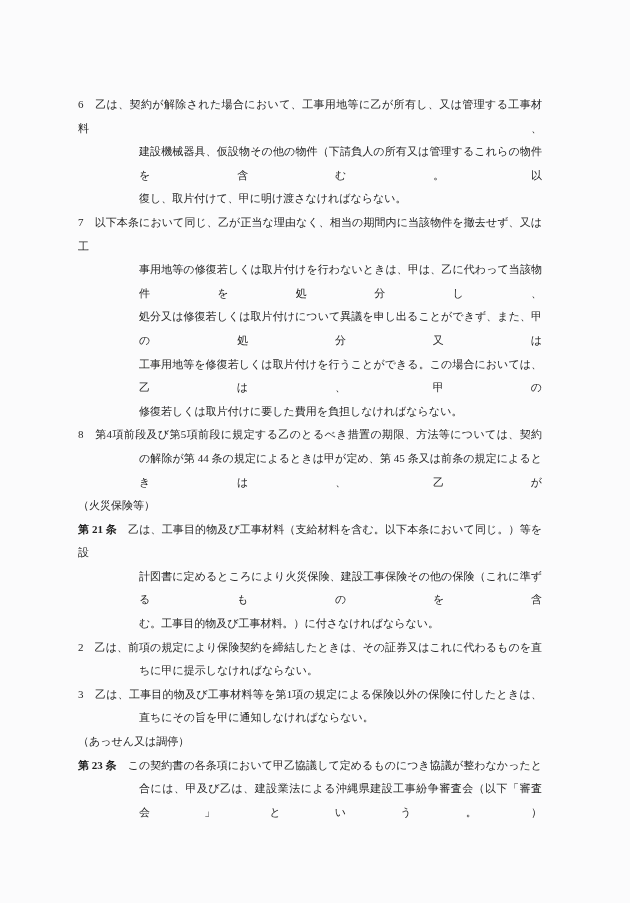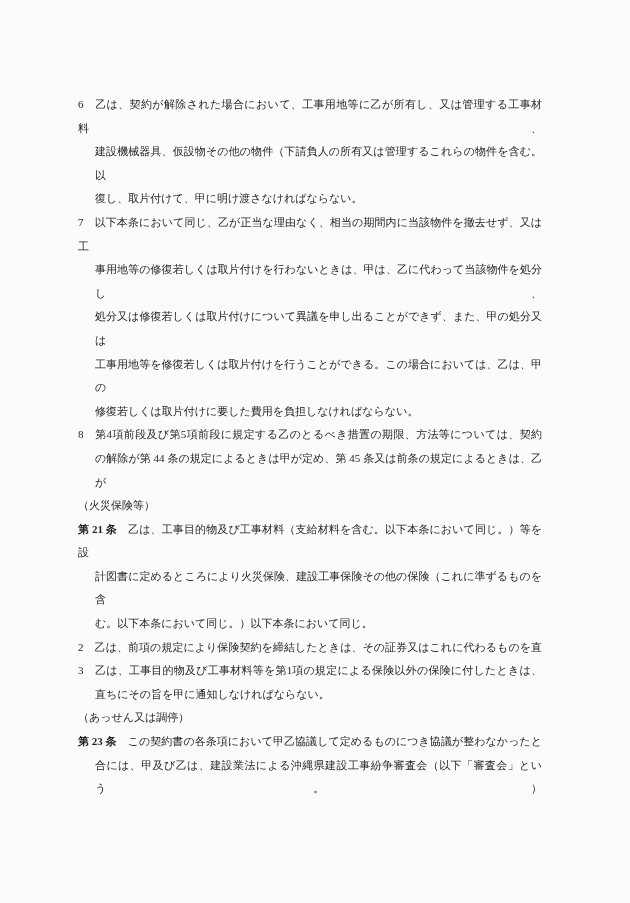--- a/index.html
+++ b/index.html
@@ -28,20 +28,21 @@
     font-size: 11px;
     line-height: 23.6px;
   }
   .para {
     padding-left: 17px;
     margin: 0;
   }
   .line {
     text-align: justify;
     text-align-last: justify;
+    margin-left: 44px;
   }
   .line.para-end {
     text-align: center;
     text-align-last: left;
   }
   .line.first-line {
     margin-left: -17px;
   }
   .para.heading .line {
     text-align: center;
@@ -71,24 +72,25 @@
       <div class="para item">
         <div class="line first-line"><span class="lbl">8</span>　<span>第4項前段及び第5項前段に規定する乙のとるべき措置の期限、方法等については、契約</span></div>
         <div class="line"><span>の解除が第 44 条の規定によるときは甲が定め、第 45 条又は前条の規定によるときは、乙が</span></div>
       </div>
       <div class="para heading">
         <div class="line first-line para-end"><span>（火災保険等）</span></div>
       </div>
       <div class="para article">
         <div class="line first-line"><span class="lbl">第 21 条</span>　<span>乙は、工事目的物及び工事材料（支給材料を含む。以下本条において同じ。）等を設</span></div>
         <div class="line"><span>計図書に定めるところにより火災保険、建設工事保険その他の保険（これに準ずるものを含</span></div>
-        <div class="line para-end"><span>む。以下本条において同じ。）以下本条において同じ。</span></div>
+        <div class="line para-end"><span>む。工事目的物及び工事材料。）に付さなければならない。</span></div>
       </div>
       <div class="para item">
         <div class="line first-line"><span class="lbl">2</span>　<span>乙は、前項の規定により保険契約を締結したときは、その証券又はこれに代わるものを直</span></div>
+        <div class="line para-end"><span>ちに甲に提示しなければならない。</span></div>
       </div>
       <div class="para item">
         <div class="line first-line"><span class="lbl">3</span>　<span>乙は、工事目的物及び工事材料等を第1項の規定による保険以外の保険に付したときは、</span></div>
         <div class="line para-end"><span>直ちにその旨を甲に通知しなければならない。</span></div>
       </div>
       <div class="para heading">
         <div class="line first-line para-end"><span>（あっせん又は調停）</span></div>
       </div>
       <div class="para article">
         <div class="line first-line"><span class="lbl">第 23 条</span>　<span>この契約書の各条項において甲乙協議して定めるものにつき協議が整わなかったと</span></div>

